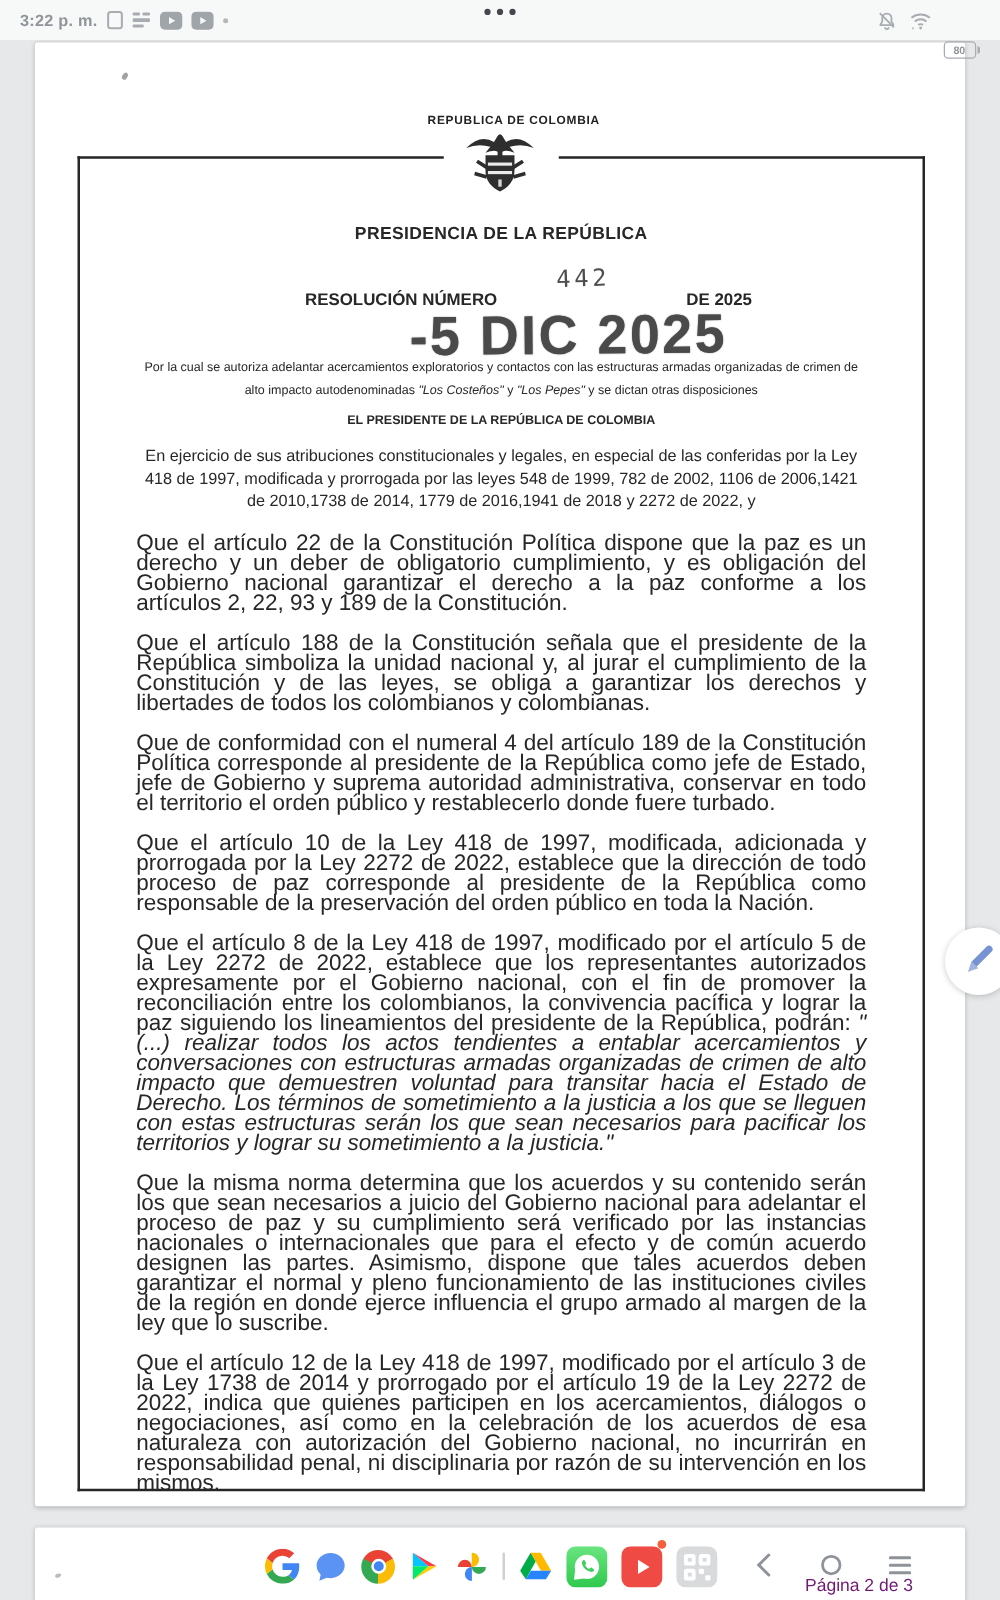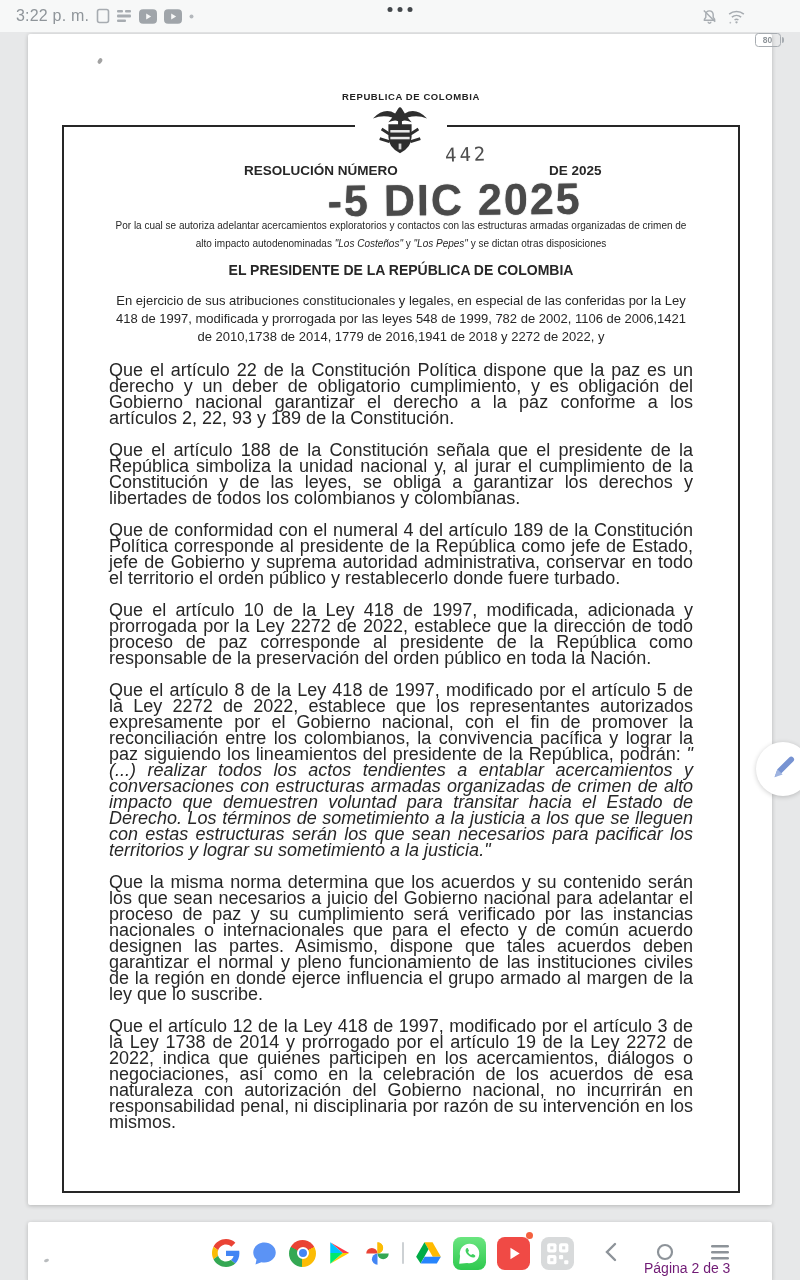--- a/index.html
+++ b/index.html
@@ -5,21 +5,21 @@
   html,body{margin:0;padding:0;background:#dfe1e2;}
   *{box-sizing:border-box;}
   .screen{position:relative;width:800px;height:1280px;background:#eaebec;overflow:hidden;
           font-family:"Liberation Sans","DejaVu Sans",sans-serif;}
 
   
   .status-bar{position:absolute;left:0;top:0;width:800px;height:32px;background:#f7f8f8;
               display:flex;align-items:center;justify-content:space-between;padding:0 16px;
               color:#8f959a;z-index:30;}
   .sb-left{display:flex;align-items:center;gap:7px;}
-  .sb-time{font-size:16px;letter-spacing:.2px;color:#8f959a;}
+  .sb-time{font-size:13px;letter-spacing:.2px;color:#8f959a;font-weight:bold;}
   .sb-ico{display:inline-flex;align-items:center;}
   .sb-right{display:flex;align-items:center;gap:9px;}
   .bat-wrap{display:flex;align-items:center;margin-top:48px;}
   .bat-body{width:26px;height:14px;border:1.5px solid #a7acb1;border-radius:3.5px;
             display:flex;align-items:center;justify-content:center;font-size:8.5px;
             color:#8f959a;font-weight:bold;}
   .bat-nub{width:2.5px;height:6px;background:#a7acb1;border-radius:0 2px 2px 0;margin-left:1px;}
   .cam-dots{position:absolute;left:50%;top:7px;transform:translateX(-50%);display:flex;gap:5px;}
   .cam-dots i{width:5px;height:5px;border-radius:50%;background:#44484c;display:block;}
 
@@ -49,21 +49,21 @@
   .doc-title{margin:53px 0 0;text-align:center;font-size:14px;font-weight:bold;letter-spacing:.3px;}
   .res-block{position:relative;margin-top:26px;height:70px;font-weight:bold;font-size:13.5px;}
   .res-label{position:absolute;left:135px;top:12px;}
   .res-year{position:absolute;left:440px;top:12px;}
   .res-number{position:absolute;left:336px;top:-8px;font-family:"DejaVu Sans Mono",monospace;
               font-size:19px;font-weight:normal;color:#4e4e4e;letter-spacing:3px;transform:rotate(-2deg);}
   .date-stamp{position:absolute;left:216px;top:24px;font-size:44px;font-weight:bold;
               letter-spacing:2px;color:#3d3d3d;transform:scaleX(.98) rotate(-.5deg);
               text-shadow:0 0 1px #4a4a4a;opacity:.93;white-space:nowrap;}
   .subject{margin:-4px 6px 0;text-align:center;font-size:10px;line-height:18px;}
-  .issuer{margin:9px 0 0;text-align:center;font-size:14px;font-weight:bold;}
+  .issuer{margin:9px 0 0;text-align:center;font-size:10px;font-weight:bold;}
   .preamble{margin:14px 0 0;text-align:center;font-size:13px;line-height:18px;}
   .considering{margin:26px 0 0;text-align:center;font-size:13.5px;font-weight:bold;letter-spacing:.3px;}
   .doc-body{margin-top:16px;}
   .body-par{margin:0 0 16px;font-size:18px;line-height:16px;text-align:justify;}
   .it{font-style:italic;}
 
   
   .p3-line{position:absolute;left:0;top:70px;width:100%;font-weight:bold;font-size:13.5px;color:#3a3a3a;}
 
   
@@ -171,20 +171,21 @@
           <path d="M4 17 Q16 5 27 12 L30 7 Q32 4 34 7 L37 12 Q48 5 60 17 Q50 13 40 16 L44 21 Q37 18 34 20 L34 24 L30 24 L30 20 Q27 18 20 21 L24 16 Q14 13 4 17 Z" fill="#2e2e2e"></path>
           <path d="M13 28 L21 33 M51 28 L43 33 M11 38 L21 41 M53 38 L43 41" stroke="#2e2e2e" stroke-width="3"></path>
           <path d="M20 23 h24 v13 q0 11 -12 17 q-12 -6 -12 -17 Z" fill="#2e2e2e"></path>
           <rect x="22" y="29" width="20" height="2.6" fill="#fff" opacity=".9"></rect>
           <rect x="22" y="36" width="20" height="2.6" fill="#fff" opacity=".9"></rect>
           <rect x="30.6" y="43" width="2.8" height="6" fill="#fff" opacity=".8"></rect>
         </svg>
       </span>
 
       <div class="frame">
+        <p class="doc-title">PRESIDENCIA DE LA REPÚBLICA</p>
 
         <div class="res-block">
           <span class="res-label">RESOLUCIÓN NÚMERO</span>
           <span class="res-number">442</span>
           <span class="res-year">DE 2025</span>
           <span class="date-stamp">-5 DIC 2025</span>
         </div>
 
         <p class="subject"><span>Por la cual se autoriza adelantar acercamientos exploratorios y contactos con las estructuras armadas organizadas de crimen de alto impacto autodenominadas </span><span class="it">"Los Costeños"</span><span> y </span><span class="it">"Los Pepes"</span><span> y se dictan otras disposiciones</span></p>
         <p class="issuer">EL PRESIDENTE DE LA REPÚBLICA DE COLOMBIA</p>

